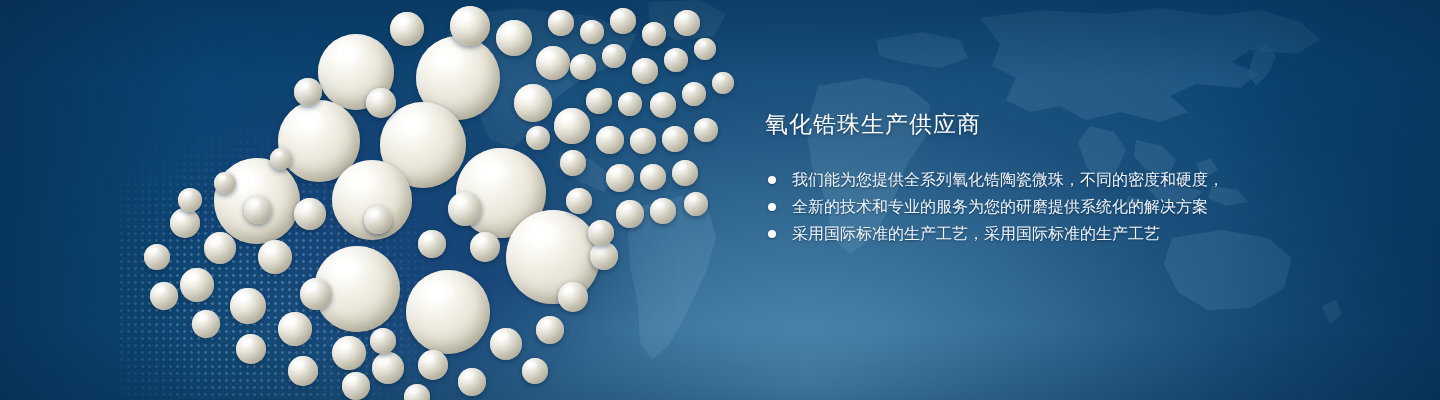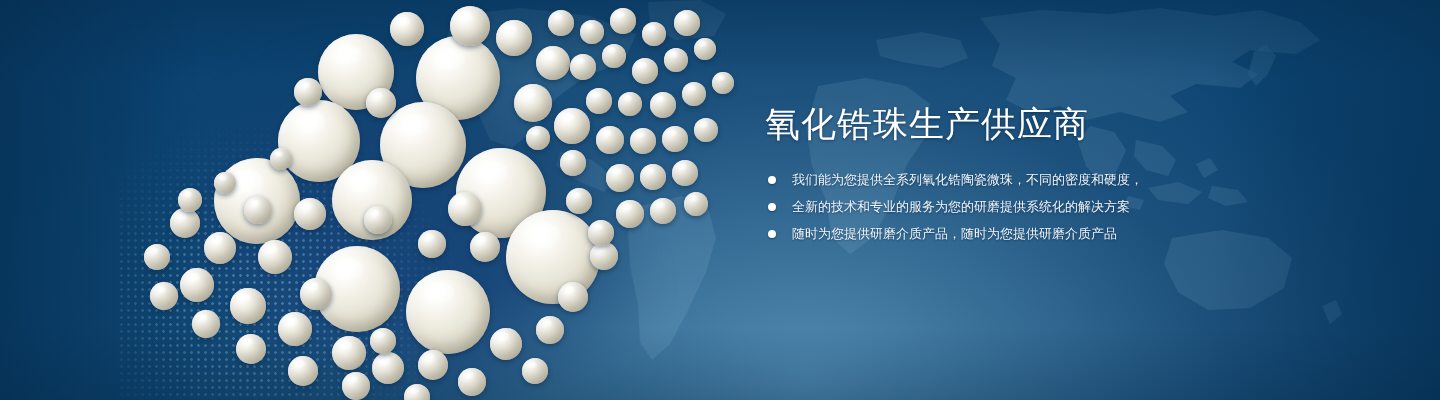--- a/index.html
+++ b/index.html
@@ -123,39 +123,39 @@
 
   
 
   .copy {
     position:absolute;
     left:765px; top:104px;
     width:560px;
   }
 
   .headline {
-    font-size:35px;
+    font-size:23px;
     line-height:40px;
     font-weight:400;
     color:#ffffff;
     letter-spacing:1px;
     text-shadow:0 1px 3px rgba(3,30,58,0.55);
     white-space:nowrap;
   }
 
   .bullets {
     margin-top:24px;
     list-style:none;
   }
 
   .bullet {
     position:relative;
     padding-left:27px;
     margin-bottom:3px;
-    font-size:13px;
+    font-size:16px;
     line-height:24px;
     color:#f2f6fa;
     text-shadow:0 1px 2px rgba(3,30,58,0.55);
   }
 
   .bullet .dot {
     position:absolute;
     left:3px; top:8px;
     width:8px; height:8px;
     border-radius:50%;
@@ -320,19 +320,19 @@
         <span class="line">我们能为您提供全系列氧化锆陶瓷微珠，不同的密度和硬度，</span>
       </li>
 
       <li class="bullet">
         <span class="dot"></span>
         <span class="line">全新的技术和专业的服务为您的研磨提供系统化的解决方案</span>
       </li>
 
       <li class="bullet">
         <span class="dot"></span>
-        <span class="line">随时为您提供研磨介质产品，随时为您提供研磨介质产品</span>
+        <span class="line">采用国际标准的生产工艺，采用国际标准的生产工艺</span>
       </li>
 
     </ul>
   </div>
 
 </div>
 
 </body></html>

